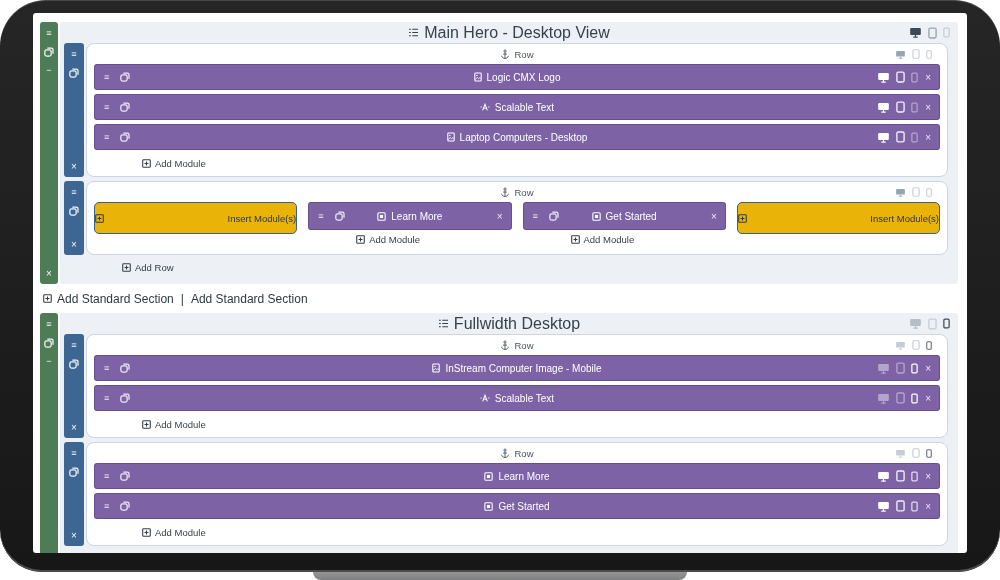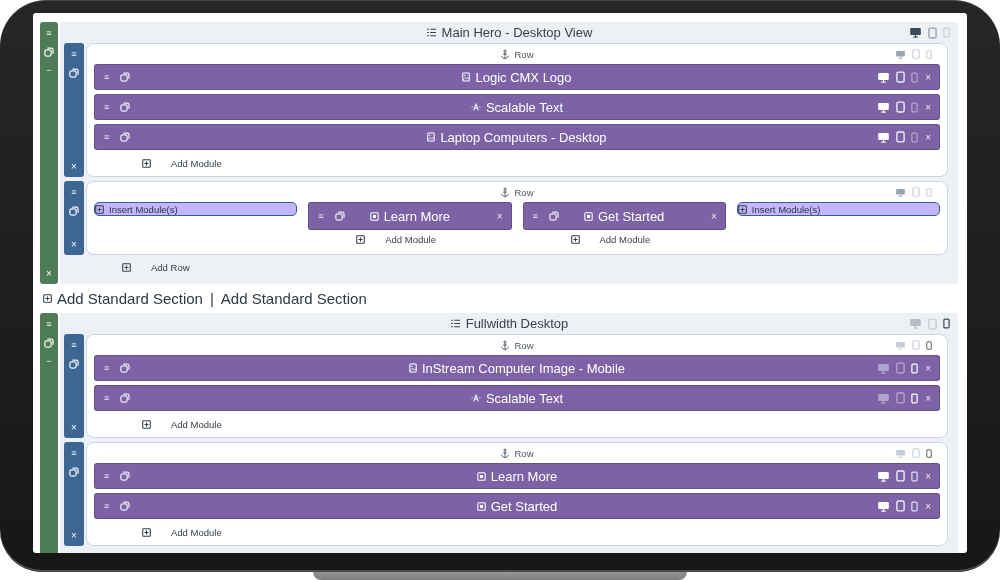--- a/index.html
+++ b/index.html
@@ -19,55 +19,55 @@
   .section{display:flex;gap:2px;}
   .handle{width:18px;border-radius:3px;display:flex;flex-direction:column;align-items:center;
           padding:7px 0 6px 0;box-sizing:border-box;gap:9px;flex:none;}
   .handle-green{background:#4e7c57;}
   .handle-blue{background:#3e6693;width:20px;border-radius:3px;}
   .hico{color:#fff;font-size:9px;line-height:9px;opacity:.95;cursor:pointer;}
   .hx{margin-top:auto;font-size:10px;}
   .sec-body{flex:1;background:#edf1f6;border-radius:3px;padding-bottom:8px;min-width:0;}
 
   .sec-header{position:relative;height:21px;display:flex;align-items:center;justify-content:center;}
-  .sec-title-wrap{display:flex;align-items:center;gap:5px;color:#37424e;font-size:13px;}
+  .sec-title-wrap{display:flex;align-items:center;gap:5px;color:#37424e;font-size:16px;}
   .row-wrap{display:flex;gap:2px;margin:0 10px 4px 4px;}
   .row-card{flex:1;background:#fff;border:1px solid #ccd6e0;border-radius:8px;padding:0 7px 2px 7px;min-width:0;}
   .row-header{position:relative;height:20px;display:flex;align-items:center;justify-content:center;
               color:#4a5562;font-size:9.5px;gap:4px;}
 
   .module{height:24px;border-radius:3px;background:#7d63a6;border:1px solid rgba(40,20,70,.25);
           display:flex;align-items:center;position:relative;margin-bottom:4px;color:#fff;}
   .m-left{display:flex;align-items:center;gap:11px;padding-left:9px;flex:none;}
   .m-left .hico{opacity:.88;}
   .m-center{position:absolute;left:0;right:0;display:flex;align-items:center;justify-content:center;gap:5px;
-            font-size:13px;color:#fff;pointer-events:none;}
+            font-size:10px;color:#fff;pointer-events:none;}
   .m-right{margin-left:auto;display:flex;align-items:center;gap:7px;padding-right:8px;}
   .mx{color:#fff;opacity:.85;font-size:10px;cursor:pointer;}
 
   .devs{display:flex;align-items:center;gap:6px;}
   .devs.abs{position:absolute;right:8px;top:50%;transform:translateY(-50%);}
   .dev{display:flex;cursor:pointer;}
 
   
   .c-dark{color:#3d4956;} .c-mid{color:#98a4b1;} .c-dim{color:#c6cdd6;} .c-dim2{color:#b4bdc8;} .c-rdark{color:#5f6a77;}
   
   .w-on{color:#fff;opacity:1;} .w-mid{color:#fff;opacity:.9;} .w-dim{color:#fff;opacity:.42;} .w-lo{color:#fff;opacity:.78;}
 
-  .addlink{display:inline-flex;align-items:center;gap:20px;color:#333d47;font-size:9.5px;cursor:pointer;
+  .addlink{display:inline-flex;align-items:center;gap:4px;color:#333d47;font-size:9.5px;cursor:pointer;
            margin:2px 0 3px 1px;height:15px;padding-left:47px;}
   .add-row-line{margin:5px 0 0 14px;height:16px;display:flex;align-items:center;}
 
   .cols{display:flex;gap:11px;margin-bottom:2px;}
   .col{flex:1;min-width:0;}
-  .insert-btn{height:14px;border:1px solid #35628f;border-radius:5px;background:#c4b5fd;display:flex;align-items:center;
-              justify-content:flex-start;gap:5px;color:#2c3640;font-size:9.5px;cursor:pointer;box-sizing:border-box;}
+  .insert-btn{height:32px;border:1px solid #35628f;border-radius:5px;background:#eab308;display:flex;align-items:center;
+              justify-content:space-between;gap:5px;color:#2c3640;font-size:9.5px;cursor:pointer;box-sizing:border-box;}
   .col .module{height:26px;margin-bottom:0;}
 
-  .add-section-bar{display:flex;align-items:center;gap:5px;margin:7px 0 7px 3px;color:#2e3942;font-size:15px;height:15px;}
+  .add-section-bar{display:flex;align-items:center;gap:5px;margin:7px 0 7px 3px;color:#2e3942;font-size:12px;height:15px;}
   .add-section-bar .sep{color:#2e3942;margin:0 2px;}
   .add-section-bar .lnk{cursor:pointer;}
 
   
   svg{display:block;}
   .ic-list{width:11px;height:9px;color:#37424e;}
   .ic-anchor{width:10px;height:11px;color:#4a5562;}
   .ic-clone{width:10px;height:10px;}
   .ic-image{width:8px;height:10px;color:#fff;}
   .ic-tscale{width:10px;height:10px;color:#fff;}

